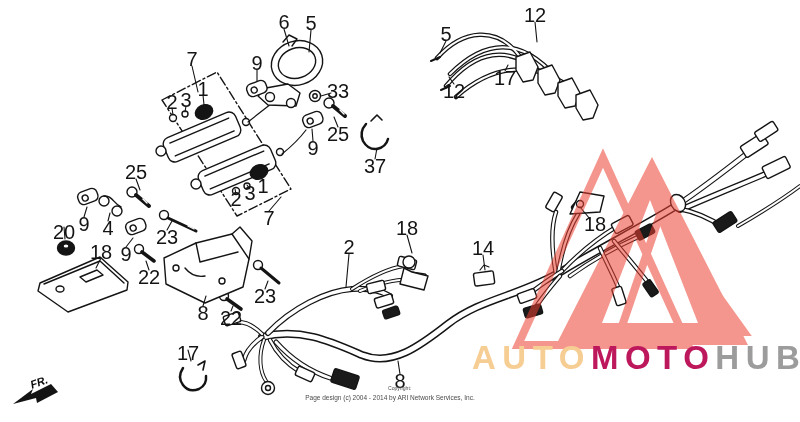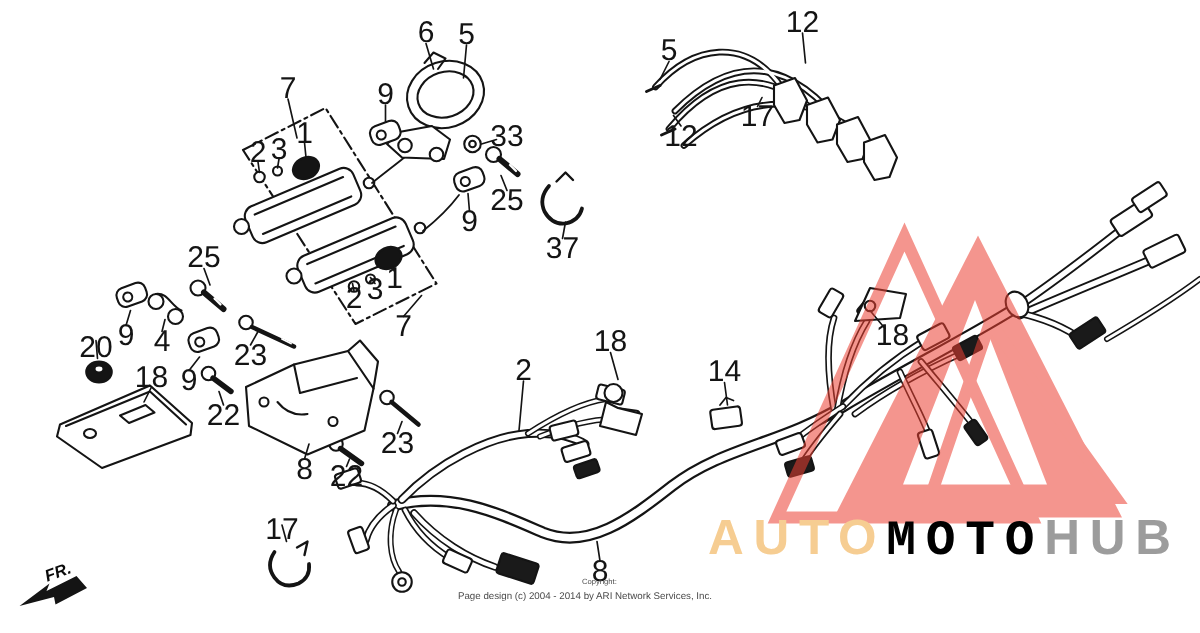--- a/index.html
+++ b/index.html
@@ -4,21 +4,21 @@
 <style>
   html,body{margin:0;padding:0;background:#fff;}
   .stage{position:relative;width:800px;height:422px;background:#ffffff;overflow:hidden;
          font-family:"Liberation Sans",sans-serif;}
   .stage svg{position:absolute;left:0;top:0;}
   .callout{position:absolute;transform:translate(-50%,-50%);font-size:20px;color:#141414;
            font-family:"Liberation Sans",sans-serif;white-space:nowrap;line-height:1;}
   .wm-text{position:absolute;left:472px;top:341px;font-size:33px;font-weight:bold;
            letter-spacing:6.5px;line-height:1;white-space:nowrap;}
   .wm-auto{color:#F6CD92;text-align:center;}
-  .wm-moto{color:#000000;font-family:Liberation Mono, monospace;}
+  .wm-moto{color:#be185d;}
   .wm-hub{color:#9C9C9C;}
   .copyright-heading{position:absolute;left:388px;top:386px;font-size:6px;color:#4a4a4a;
            transform:scale(0.85);transform-origin:left top;white-space:nowrap;}
   .copyright-line{position:absolute;left:300px;top:394px;width:180px;text-align:center;
            font-size:6.5px;color:#4a4a4a;white-space:nowrap;}
   .fr-label{position:absolute;left:30px;top:376px;font-size:11px;font-weight:bold;
            font-style:italic;color:#0a0a0a;transform:rotate(-20deg);}
 </style>
 </head>
 <body>

